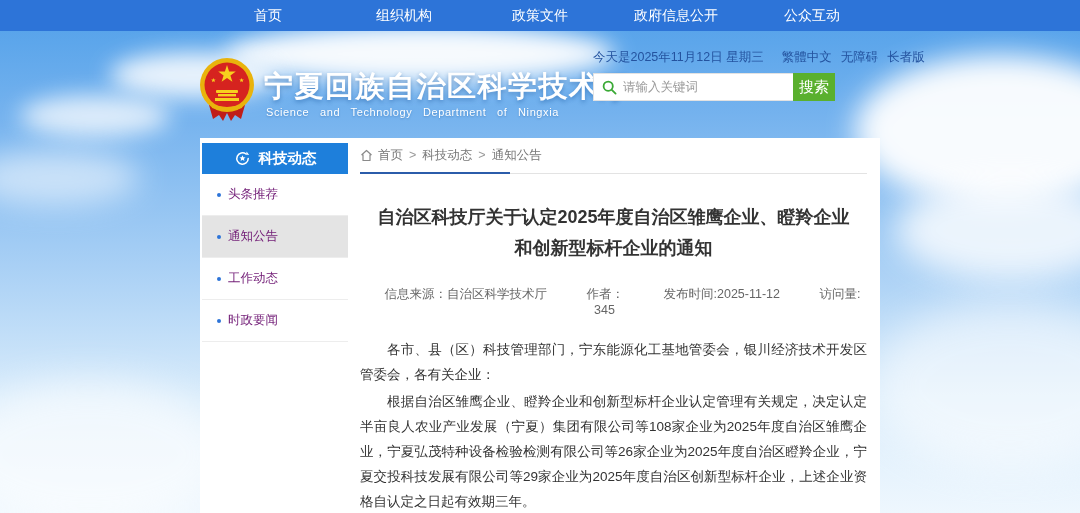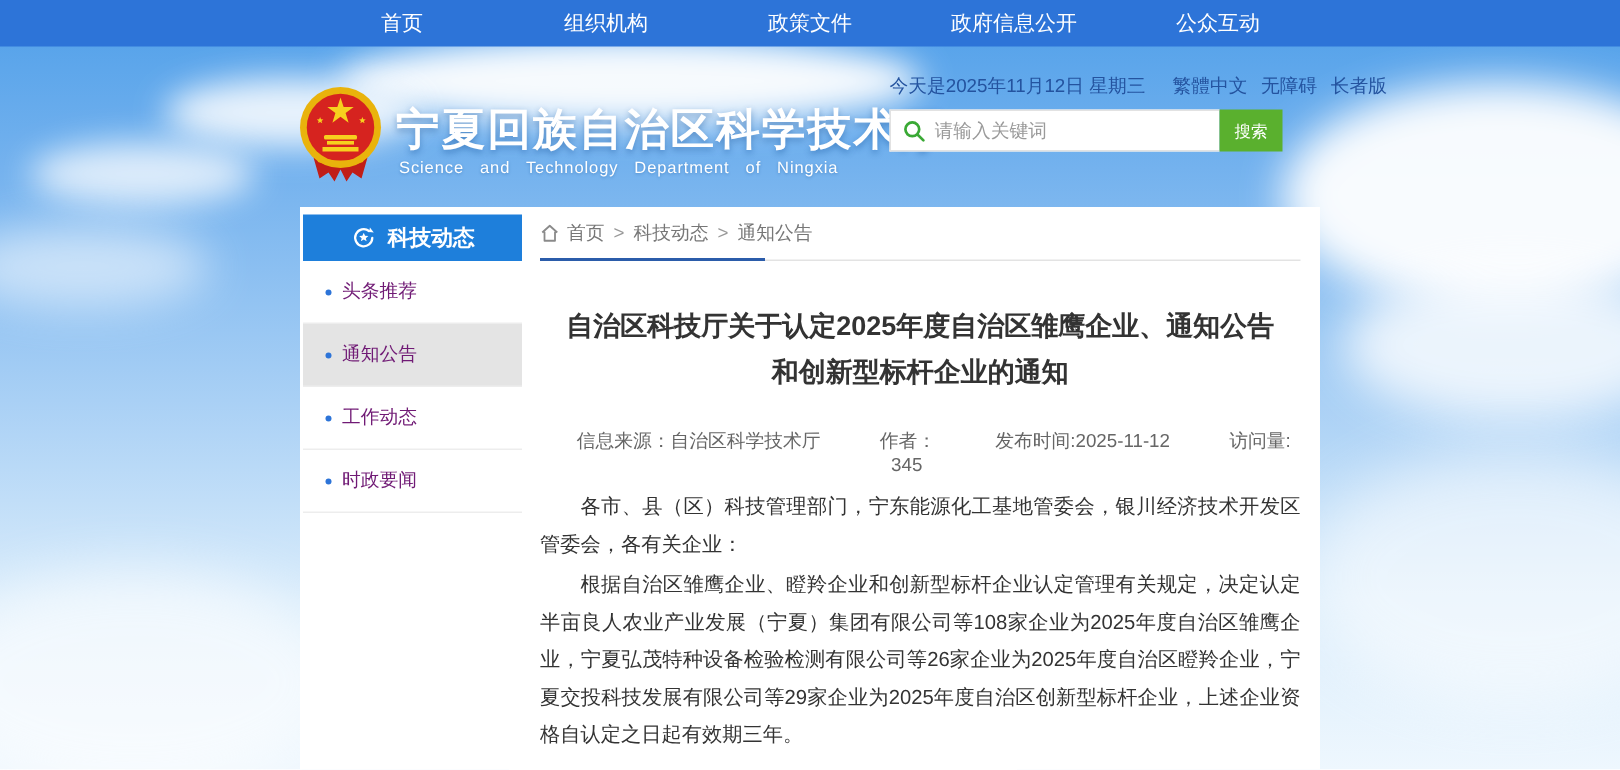--- a/index.html
+++ b/index.html
@@ -22,25 +22,25 @@
   .emblem { position:absolute; left:199px; top:26px; width:56px; height:66px; }
   .site-title { position:absolute; left:264px; top:36px; color:#fff; font-size:29px; font-weight:bold;
                 letter-spacing:1.5px; text-shadow:0 2px 4px rgba(20,80,150,.45); white-space:nowrap; }
   .site-sub { position:absolute; left:266px; top:75px; color:#fff; font-size:11px; letter-spacing:.6px;
               word-spacing:7px; text-shadow:0 1px 2px rgba(20,80,150,.4); white-space:nowrap; }
   .hdr-right { position:absolute; left:593px; top:18px; width:280px; }
   .hdr-info { display:flex; align-items:center; font-size:12.5px; color:#24539f; white-space:nowrap; }
   .hdr-date { margin-right:18px; }
   .hdr-link { margin-right:9px; cursor:pointer; color:#24539f; }
   .searchbar { position:absolute; left:0; top:24px; width:262px; height:28px; display:flex; }
-  .search-box { display:flex; align-items:center; width:220px; height:28px; background:#fff; border:1px solid #e2e2e2; border-right:none; }
+  .search-box { display:flex; align-items:center; width:200px; height:28px; background:#fff; border:1px solid #e2e2e2; border-right:none; }
   .search-box svg { margin:0 6px 0 8px; }
   .search-input { border:none; outline:none; width:170px; font-size:12.5px; color:#333; background:transparent; }
   .search-input::placeholder { color:#9a9a9a; }
-  .search-btn { width:42px; height:28px; background:#5ab02e; color:#fff; font-size:11px; border:none; cursor:pointer; }
+  .search-btn { width:42px; height:28px; background:#5ab02e; color:#fff; font-size:15px; border:none; cursor:pointer; }
 
   
   .main { position:absolute; left:200px; top:138px; width:680px; height:375px; background:#fff; z-index:3;padding-left:26px; }
 
   
   .sidebar { position:absolute; left:2px; top:5px; width:146px; }
   .sidebar-head { height:31px; background:#1e7fdb; color:#fff; display:flex; align-items:center;
                   justify-content:center; gap:8px; font-size:14.5px; font-weight:bold; }
   .side-menu { background:#fff; }
   .side-item { position:relative; display:flex; align-items:center; height:42px; padding-left:15px;
@@ -54,21 +54,21 @@
   .crumbs svg { margin-right:5px; }
   .crumb { cursor:pointer; }
   .crumb-sep { margin:0 6px; color:#999; }
   .crumb-rule { position:relative; height:2px; margin-top:6px; }
   .crumb-rule .grayline { position:absolute; left:0; right:0; top:1px; height:1px; background:#e3e3e3; }
   .crumb-rule .blueline { position:absolute; left:0; top:0; width:150px; height:2px; background:#2b5caa; }
 
   .art-title { margin-top:28px; text-align:center; font-size:18px; font-weight:bold; color:#333; line-height:31px; }
   .art-meta { margin-top:22px; text-align:center; font-size:12.5px; color:#666; }
   .art-meta span { margin:0 18px; }
-  .art-body { margin-top:8px; }
+  .art-body { margin-top:20px; }
   .art-body p { font-size:13.5px; color:#333; line-height:25px; text-indent:2em; text-align:justify; margin-top:2px; }
 </style>
 </head>
 <body>
 
 <div class="stage">
 
   <div class="cloud" style="left:225px;top:25px;width:390px;height:58px;opacity:.95;"></div>
   <div class="cloud" style="left:110px;top:52px;width:170px;height:46px;opacity:.85;"></div>
   <div class="cloud" style="left:855px;top:55px;width:290px;height:150px;opacity:.95;filter:blur(14px);"></div>
@@ -167,21 +167,21 @@
         <span class="crumb">科技动态</span>
         <span class="crumb-sep">&gt;</span>
         <span class="crumb">通知公告</span>
       </div>
       <div class="crumb-rule">
         <div class="grayline"></div>
         <div class="blueline"></div>
       </div>
 
       <div class="art-title">
-        <div>自治区科技厅关于认定2025年度自治区雏鹰企业、通知公告</div>
+        <div>自治区科技厅关于认定2025年度自治区雏鹰企业、瞪羚企业</div>
         <div>和创新型标杆企业的通知</div>
       </div>
 
       <div class="art-meta">
         <span>信息来源：自治区科学技术厅</span>
         <span>作者：</span>
         <span>发布时间:2025-11-12</span>
         <span>访问量: 345</span>
       </div>
 

